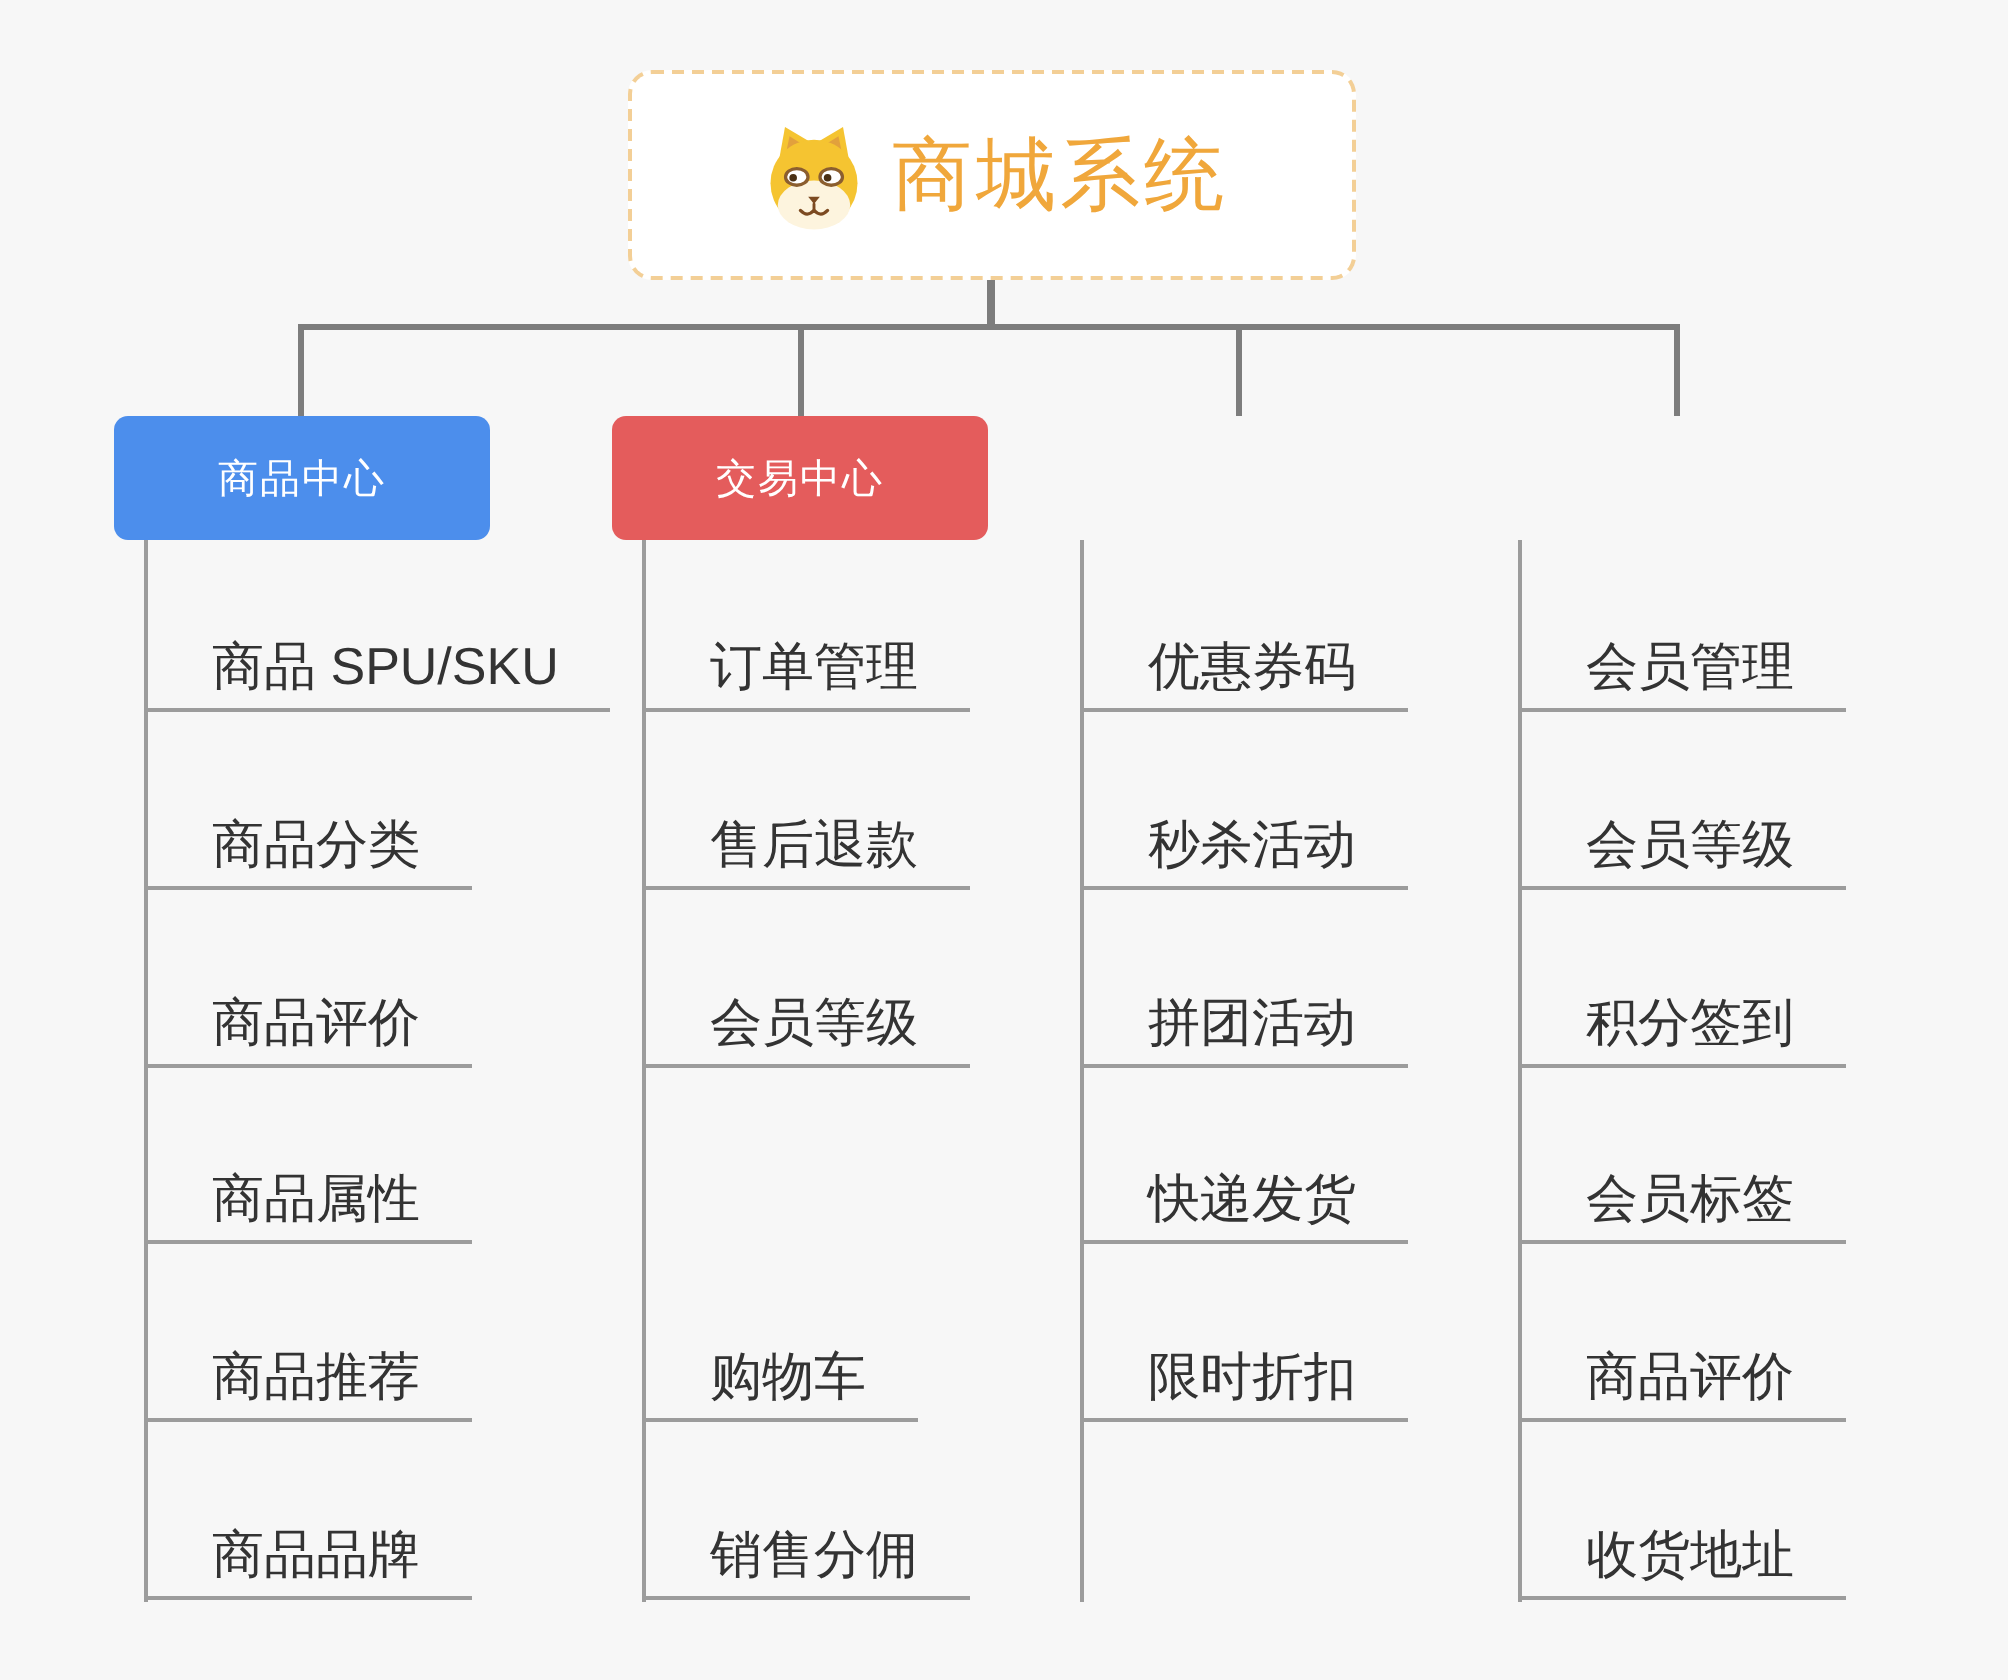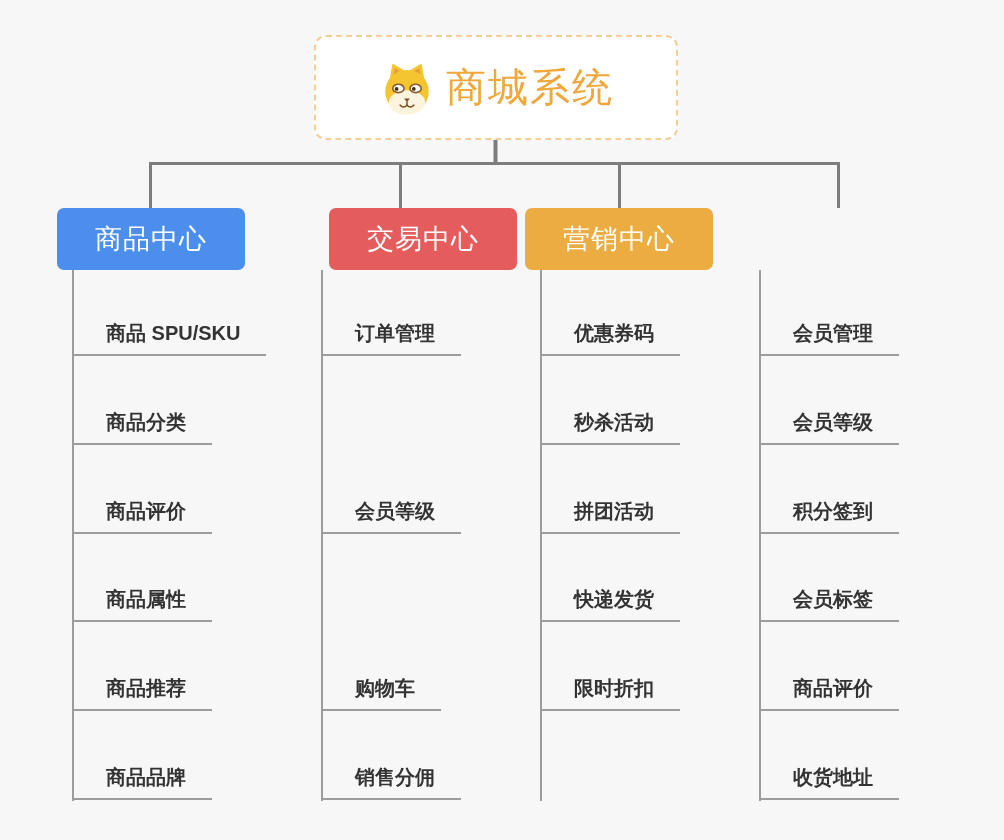--- a/index.html
+++ b/index.html
@@ -21,35 +21,34 @@
     display:flex; align-items:center; justify-content:center; gap:10px;
   }
   .root-title {
     font-size:40px; font-weight:500; letter-spacing:2px;
     color: var(--root-accent, #f0a73b);
   }
   .root-icon { width:58px; height:58px; flex:0 0 auto; }
 
   .branch-node {
     position:absolute; top:208px; width:188px; height:62px;
-    border-radius:7px; color:#ffffff; font-size:27px; letter-spacing:1px;
+    border-radius:7px; color:#ffffff; font-size:20px; letter-spacing:1px;
     display:flex; align-items:center; justify-content:center;
   }
 
   .trunk {
     position:absolute; top:270px; height:531px; width:2px;
     background: var(--leaf-line, #9c9c9c);
   }
 
   .leaf-node {
     position:absolute; white-space:nowrap;
-    font-size:20px; line-height:27px; color: var(--leaf-text, #333333);
+    font-size:26px; line-height:27px; color: var(--leaf-text, #333333);
     padding:0 26px 7px 34px;
     border-bottom:2px solid var(--leaf-line, #9c9c9c);
-    font-weight:bold;
   }
 </style>
 </head>
 <body>
 
 <div class="canvas">
 
   <svg class="connectors">
     <path class="stem-line" d="M495.5 140 V163.5"></path>
     <path class="bus-line" d="M150.5 163.5 H838.5 M150.5 162 V208 M400.5 162 V208 M619.5 162 V208 M838.5 162 V208"></path>
@@ -73,31 +72,31 @@
       <circle cx="20.5" cy="33" r="2.1" fill="#4A3015"></circle>
       <circle cx="39.5" cy="33" r="2.1" fill="#4A3015"></circle>
       <path d="M28.8 43.5 L35.2 43.5 L32 47.5 Z" fill="#7C4A21"></path>
       <path d="M32 47.5 V51" stroke="#7C4A21" stroke-width="1.6" stroke-linecap="round" fill="none"></path>
       <path d="M24.5 51 Q28.2 55 32 51 Q35.8 55 39.5 51" stroke="#7C4A21" stroke-width="1.8" stroke-linecap="round" fill="none"></path>
     </svg>
     <span class="root-title">商城系统</span>
   </div>
 
   <div class="branch-node" style="left: 57px; background-color: rgb(76, 142, 236);">商品中心</div>
-  <div class="branch-node" style="left: 306px; background-color: rgb(228, 92, 92); margin-left: 23px;">交易中心</div>
-  <div class="branch-node" style="left: 525px; background-color: rgb(235, 173, 65);">营销中心</div>
+  <div class="branch-node" style="left: 306px; background-color: rgb(228, 92, 92);">交易中心</div>
 
   <div class="leaf-node" style="left:72px;top:320px">商品 SPU/SKU</div>
   <div class="leaf-node" style="left:72px;top:409px">商品分类</div>
   <div class="leaf-node" style="left:72px;top:498px">商品评价</div>
   <div class="leaf-node" style="left:72px;top:586px">商品属性</div>
   <div class="leaf-node" style="left:72px;top:675px">商品推荐</div>
   <div class="leaf-node" style="left:72px;top:764px">商品品牌</div>
 
   <div class="leaf-node" style="left:321px;top:320px">订单管理</div>
+  <div class="leaf-node" style="left:321px;top:409px">售后退款</div>
   <div class="leaf-node" style="left:321px;top:498px">会员等级</div>
   <div class="leaf-node" style="left:321px;top:675px">购物车</div>
   <div class="leaf-node" style="left:321px;top:764px">销售分佣</div>
 
   <div class="leaf-node" style="left:540px;top:320px">优惠券码</div>
   <div class="leaf-node" style="left:540px;top:409px">秒杀活动</div>
   <div class="leaf-node" style="left:540px;top:498px">拼团活动</div>
   <div class="leaf-node" style="left:540px;top:586px">快递发货</div>
   <div class="leaf-node" style="left:540px;top:675px">限时折扣</div>
 

